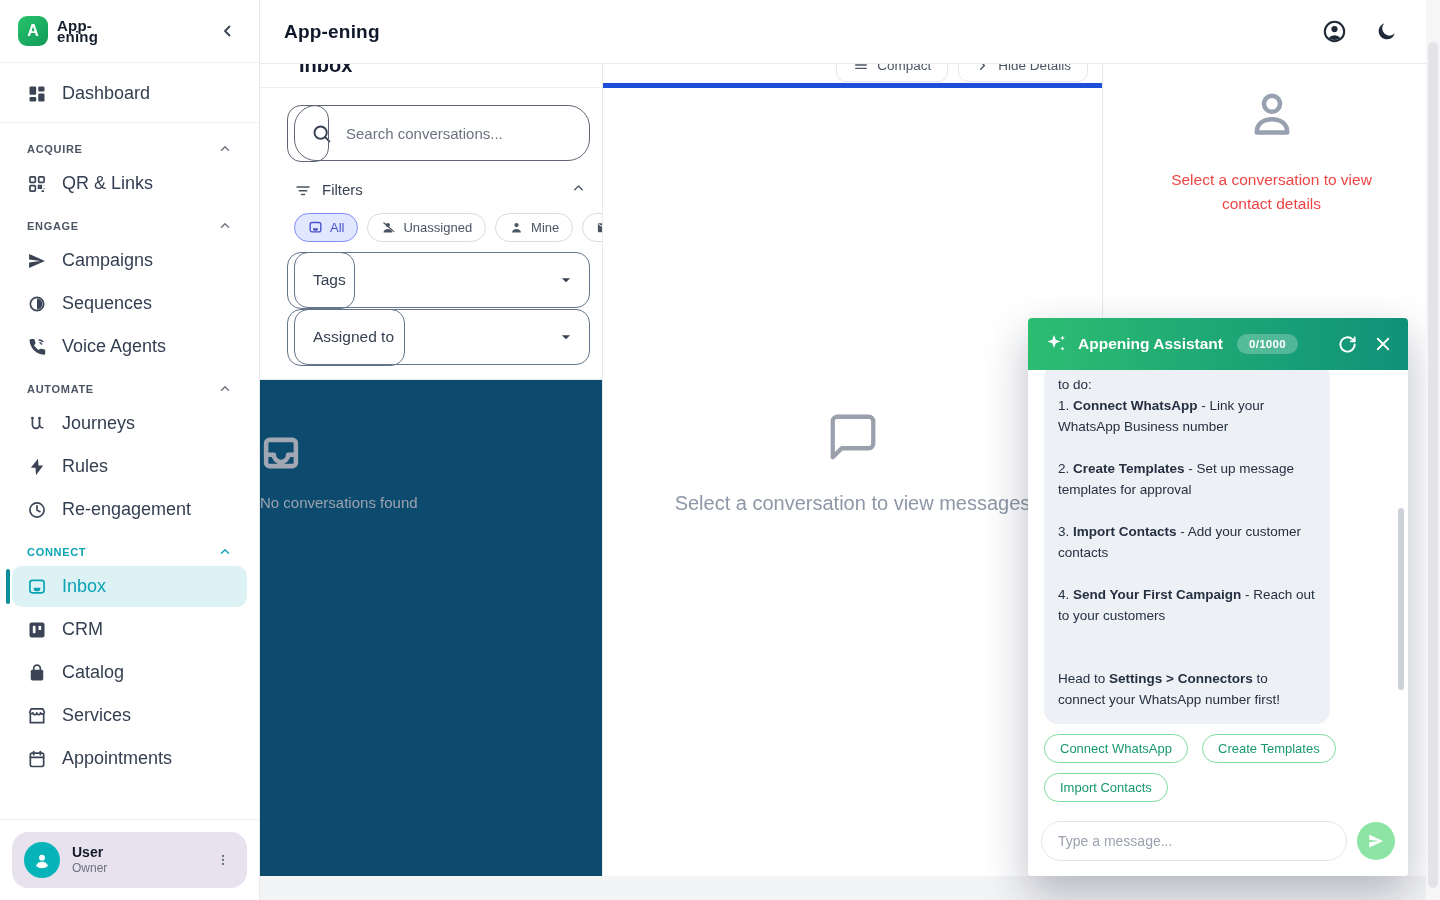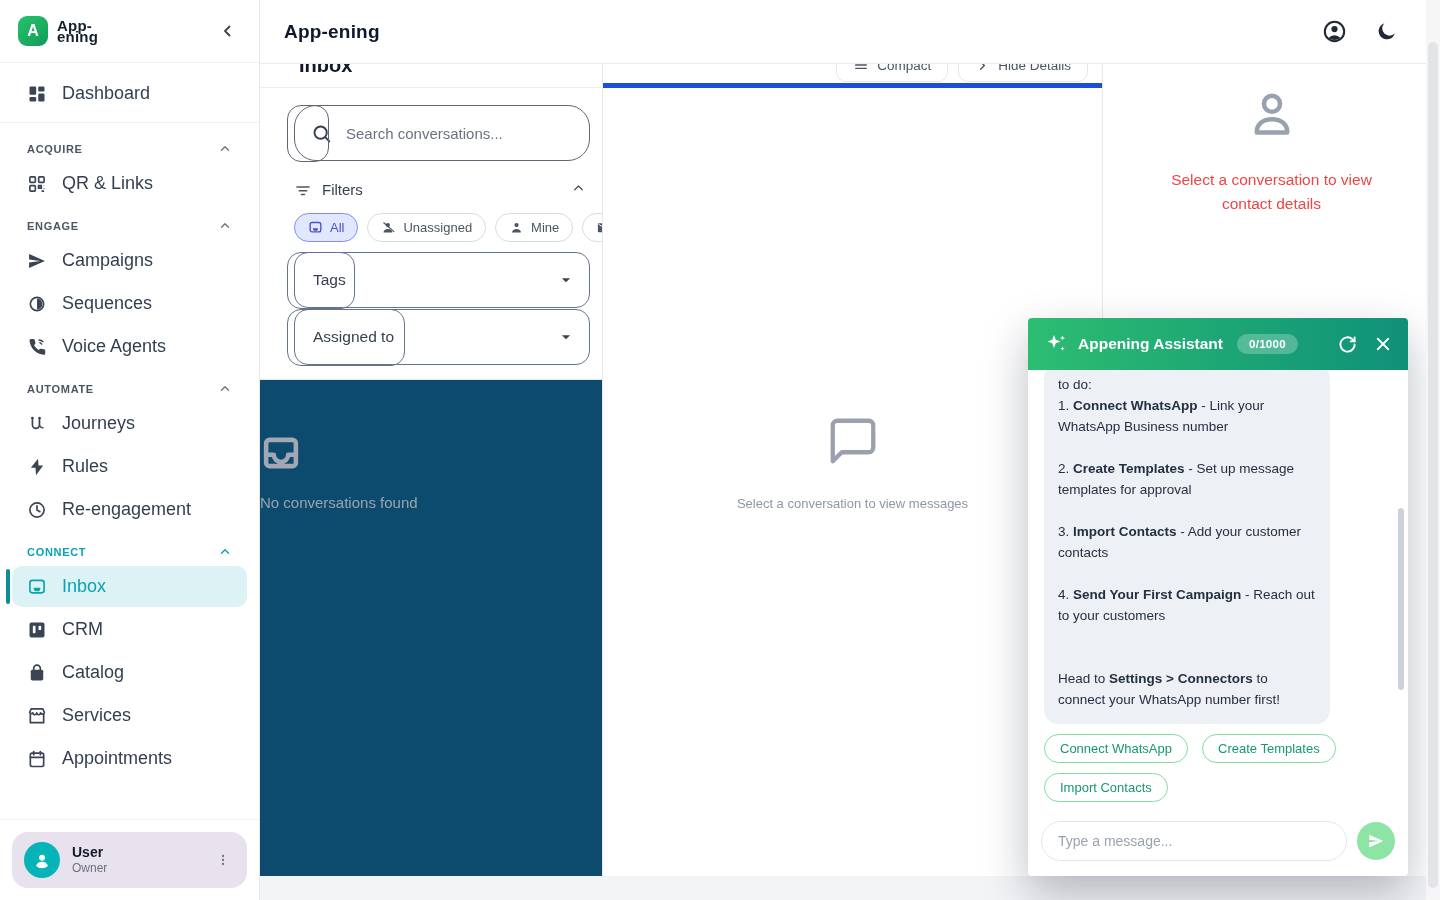--- a/index.html
+++ b/index.html
@@ -91,21 +91,21 @@
 
   
   .col-main { flex:1; display:flex; flex-direction:column; overflow:hidden; }
   .main-toolbar { height:24px; flex:none; border-bottom:5px solid #1d4ed8; display:flex;
     justify-content:flex-end; gap:10px; padding-right:14px; }
   .tool-btn { margin-top:-16px; height:34px; display:flex; align-items:center; gap:8px; padding:0 16px;
     border:1px solid #e5e7eb; border-radius:10px; background:#fff; color:#4b5563; font-size:13.5px;
     cursor:pointer; font-family:"Liberation Sans", sans-serif; }
   .main-empty { flex:1; display:flex; flex-direction:column; align-items:center; justify-content:center;
     gap:28px; padding-bottom:40px; }
-  .main-empty-text { font-size:13px; color:#8d97a6; }
+  .main-empty-text { font-size:20px; color:#8d97a6; }
 
   
   .col-details { width:338px; flex:none; border-left:1px solid #e7e9ed; display:flex; flex-direction:column;
     align-items:center; padding-top:24px; }
   .details-empty-text { margin-top:28px; width:232px; text-align:center; font-size:15.5px;
     line-height:24px; color:#ef4444; }
 
   
   .assistant { position:absolute; left:1028px; top:318px; width:380px; height:558px; background:#fff;
     border-radius:4px; box-shadow:0 18px 45px rgba(15,23,42,.28); z-index:40; display:flex;

